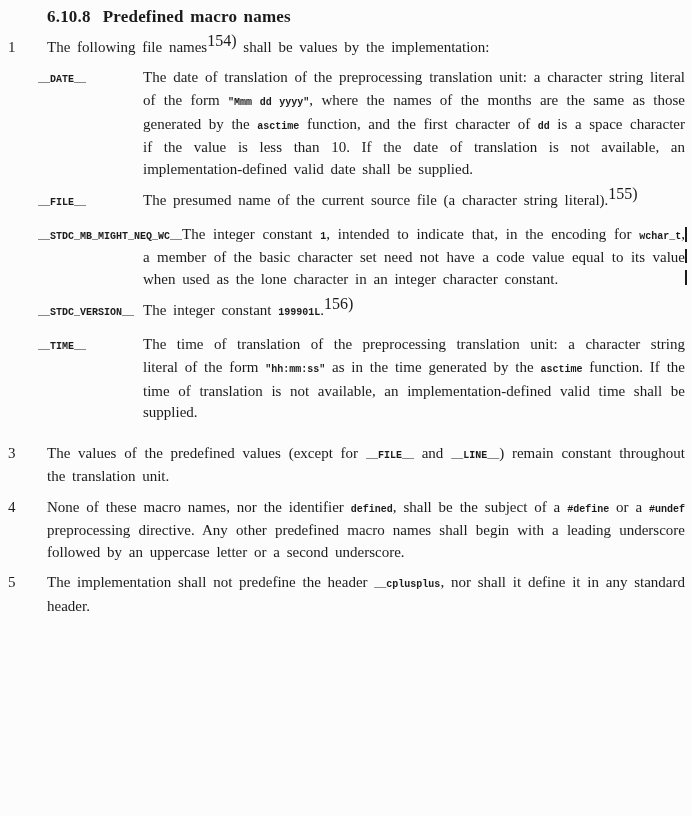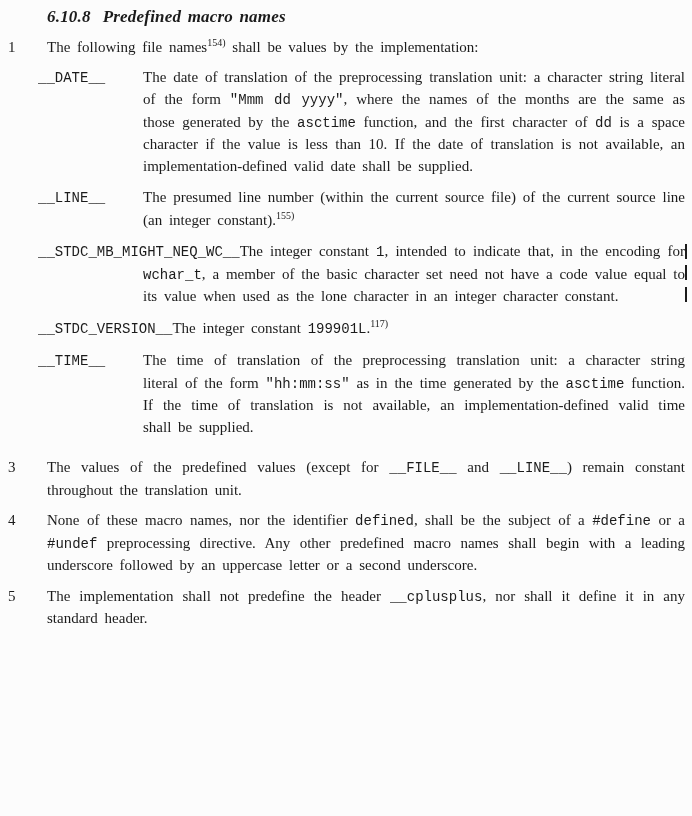--- a/index.html
+++ b/index.html
@@ -8,42 +8,42 @@
     width: 692px; height: 816px;
     background: #fcfcfc; color: #1b1b1b;
     font-family: "Liberation Serif", serif;
     font-size: 15px; line-height: 21.5px;
     padding: 6px 7px 0 8px;
     position: relative; overflow: hidden;
     word-spacing: 3px;
   }
   .section-heading {
     font-size: 17px; font-weight: bold; line-height: 22px;
-    margin: 0 0 9px 39px; letter-spacing: 0.2px; word-spacing: 2px; font-style: italic;
+    margin: 0 0 9px 39px; letter-spacing: 0.2px; word-spacing: 2px;
   }
   .section-number { margin-right: 12px; }
   .para { position: relative; margin-bottom: 8px; }
   .pnum { position: absolute; left: 0; top: 0; }
   .ptext { display: block; margin-left: 39px; margin-right: 0; text-align: justify; }
   .macro-list { margin-left: 30px; }
   .macro-item {
     position: relative;
     padding-left: 105px; text-indent: -105px;
     text-align: justify;
     margin-bottom: 10px;
   }
   .macro-name {
     display: inline-block; min-width: 105px; text-indent: 0;
   }
   .macro-name, .run-code {
     font-family: "Liberation Mono", monospace;
-    font-weight: normal; font-size: 14px; word-spacing: 0;
+    font-weight: bold; font-size: 10px; word-spacing: 0;
   }
   sup.run-sup {
-    font-size: 10px; line-height: 0;
+    font-size: 16px; line-height: 0;
     vertical-align: baseline; position: relative; top: -6px;
   }
   .closing-paragraphs { margin-top: 19px; }
   .closing-paragraphs .para { margin-bottom: 9px; }
   .changebar-marks {
     position: absolute; right: -2px; top: 3px;
     width: 2px; height: 63px;
     background: repeating-linear-gradient(to bottom, #1b1b1b 0 15px, transparent 15px 21.5px);
   }
 </style>
@@ -55,28 +55,28 @@
   <div class="section-heading"><span class="section-number">6.10.8</span><span class="section-title">Predefined macro names</span></div>
 
   <div class="para">
     <span class="pnum">1</span>
     <span class="ptext"><span class="run-txt">The following file names</span><sup class="run-sup">154)</sup><span class="run-txt"> shall be values by the implementation:</span></span>
   </div>
 
   <div class="macro-list">
   <div class="macro-item"><span class="macro-name">__DATE__</span><span class="macro-desc"><span class="run-txt">The date of translation of the preprocessing translation unit: a character string literal of the form </span><span class="run-code">"Mmm dd yyyy"</span><span class="run-txt">, where the names of the months are the same as those generated by the </span><span class="run-code">asctime</span><span class="run-txt"> function, and the first character of </span><span class="run-code">dd</span><span class="run-txt"> is a space character if the value is less than 10. If the date of translation is not available, an implementation-defined valid date shall be supplied.</span></span></div>
 
+  <div class="macro-item"><span class="macro-name">__FILE__</span><span class="macro-desc"><span class="run-txt">The presumed name of the current source file (a character string literal).</span><sup class="run-sup">155)</sup></span></div>
 
-  <div class="macro-item"><span class="macro-name">__LINE__</span><span class="macro-desc"><span class="run-txt">The presumed line number (within the current source file) of the current source line (an integer constant).</span><sup class="run-sup">155)</sup></span></div>
 
 
 
   <div class="macro-item"><span class="macro-name">__STDC_MB_MIGHT_NEQ_WC__</span><span class="macro-desc"><span class="run-txt">The integer constant </span><span class="run-code">1</span><span class="run-txt">, intended to indicate that, in the encoding for </span><span class="run-code">wchar_t</span><span class="run-txt">, a member of the basic character set need not have a code value equal to its value when used as the lone character in an integer character constant.</span></span><span class="changebar-marks"></span></div>
 
-  <div class="macro-item"><span class="macro-name">__STDC_VERSION__</span><span class="macro-desc"><span class="run-txt">The integer constant </span><span class="run-code">199901L</span><span class="run-txt">.</span><sup class="run-sup">117)</sup></span></div>
+  <div class="macro-item"><span class="macro-name">__STDC_VERSION__</span><span class="macro-desc"><span class="run-txt">The integer constant </span><span class="run-code">199901L</span><span class="run-txt">.</span><sup class="run-sup">156)</sup></span></div>
 
   <div class="macro-item"><span class="macro-name">__TIME__</span><span class="macro-desc"><span class="run-txt">The time of translation of the preprocessing translation unit: a character string literal of the form </span><span class="run-code">"hh:mm:ss"</span><span class="run-txt"> as in the time generated by the </span><span class="run-code">asctime</span><span class="run-txt"> function. If the time of translation is not available, an implementation-defined valid time shall be supplied.</span></span></div>
 </div>
 
   <div class="closing-paragraphs">
   <div class="para">
     <span class="pnum">3</span>
     <span class="ptext"><span class="run-txt">The values of the predefined values (except for </span><span class="run-code">__FILE__</span><span class="run-txt"> and </span><span class="run-code">__LINE__</span><span class="run-txt">) remain constant throughout the translation unit.</span></span>
   </div>
 

